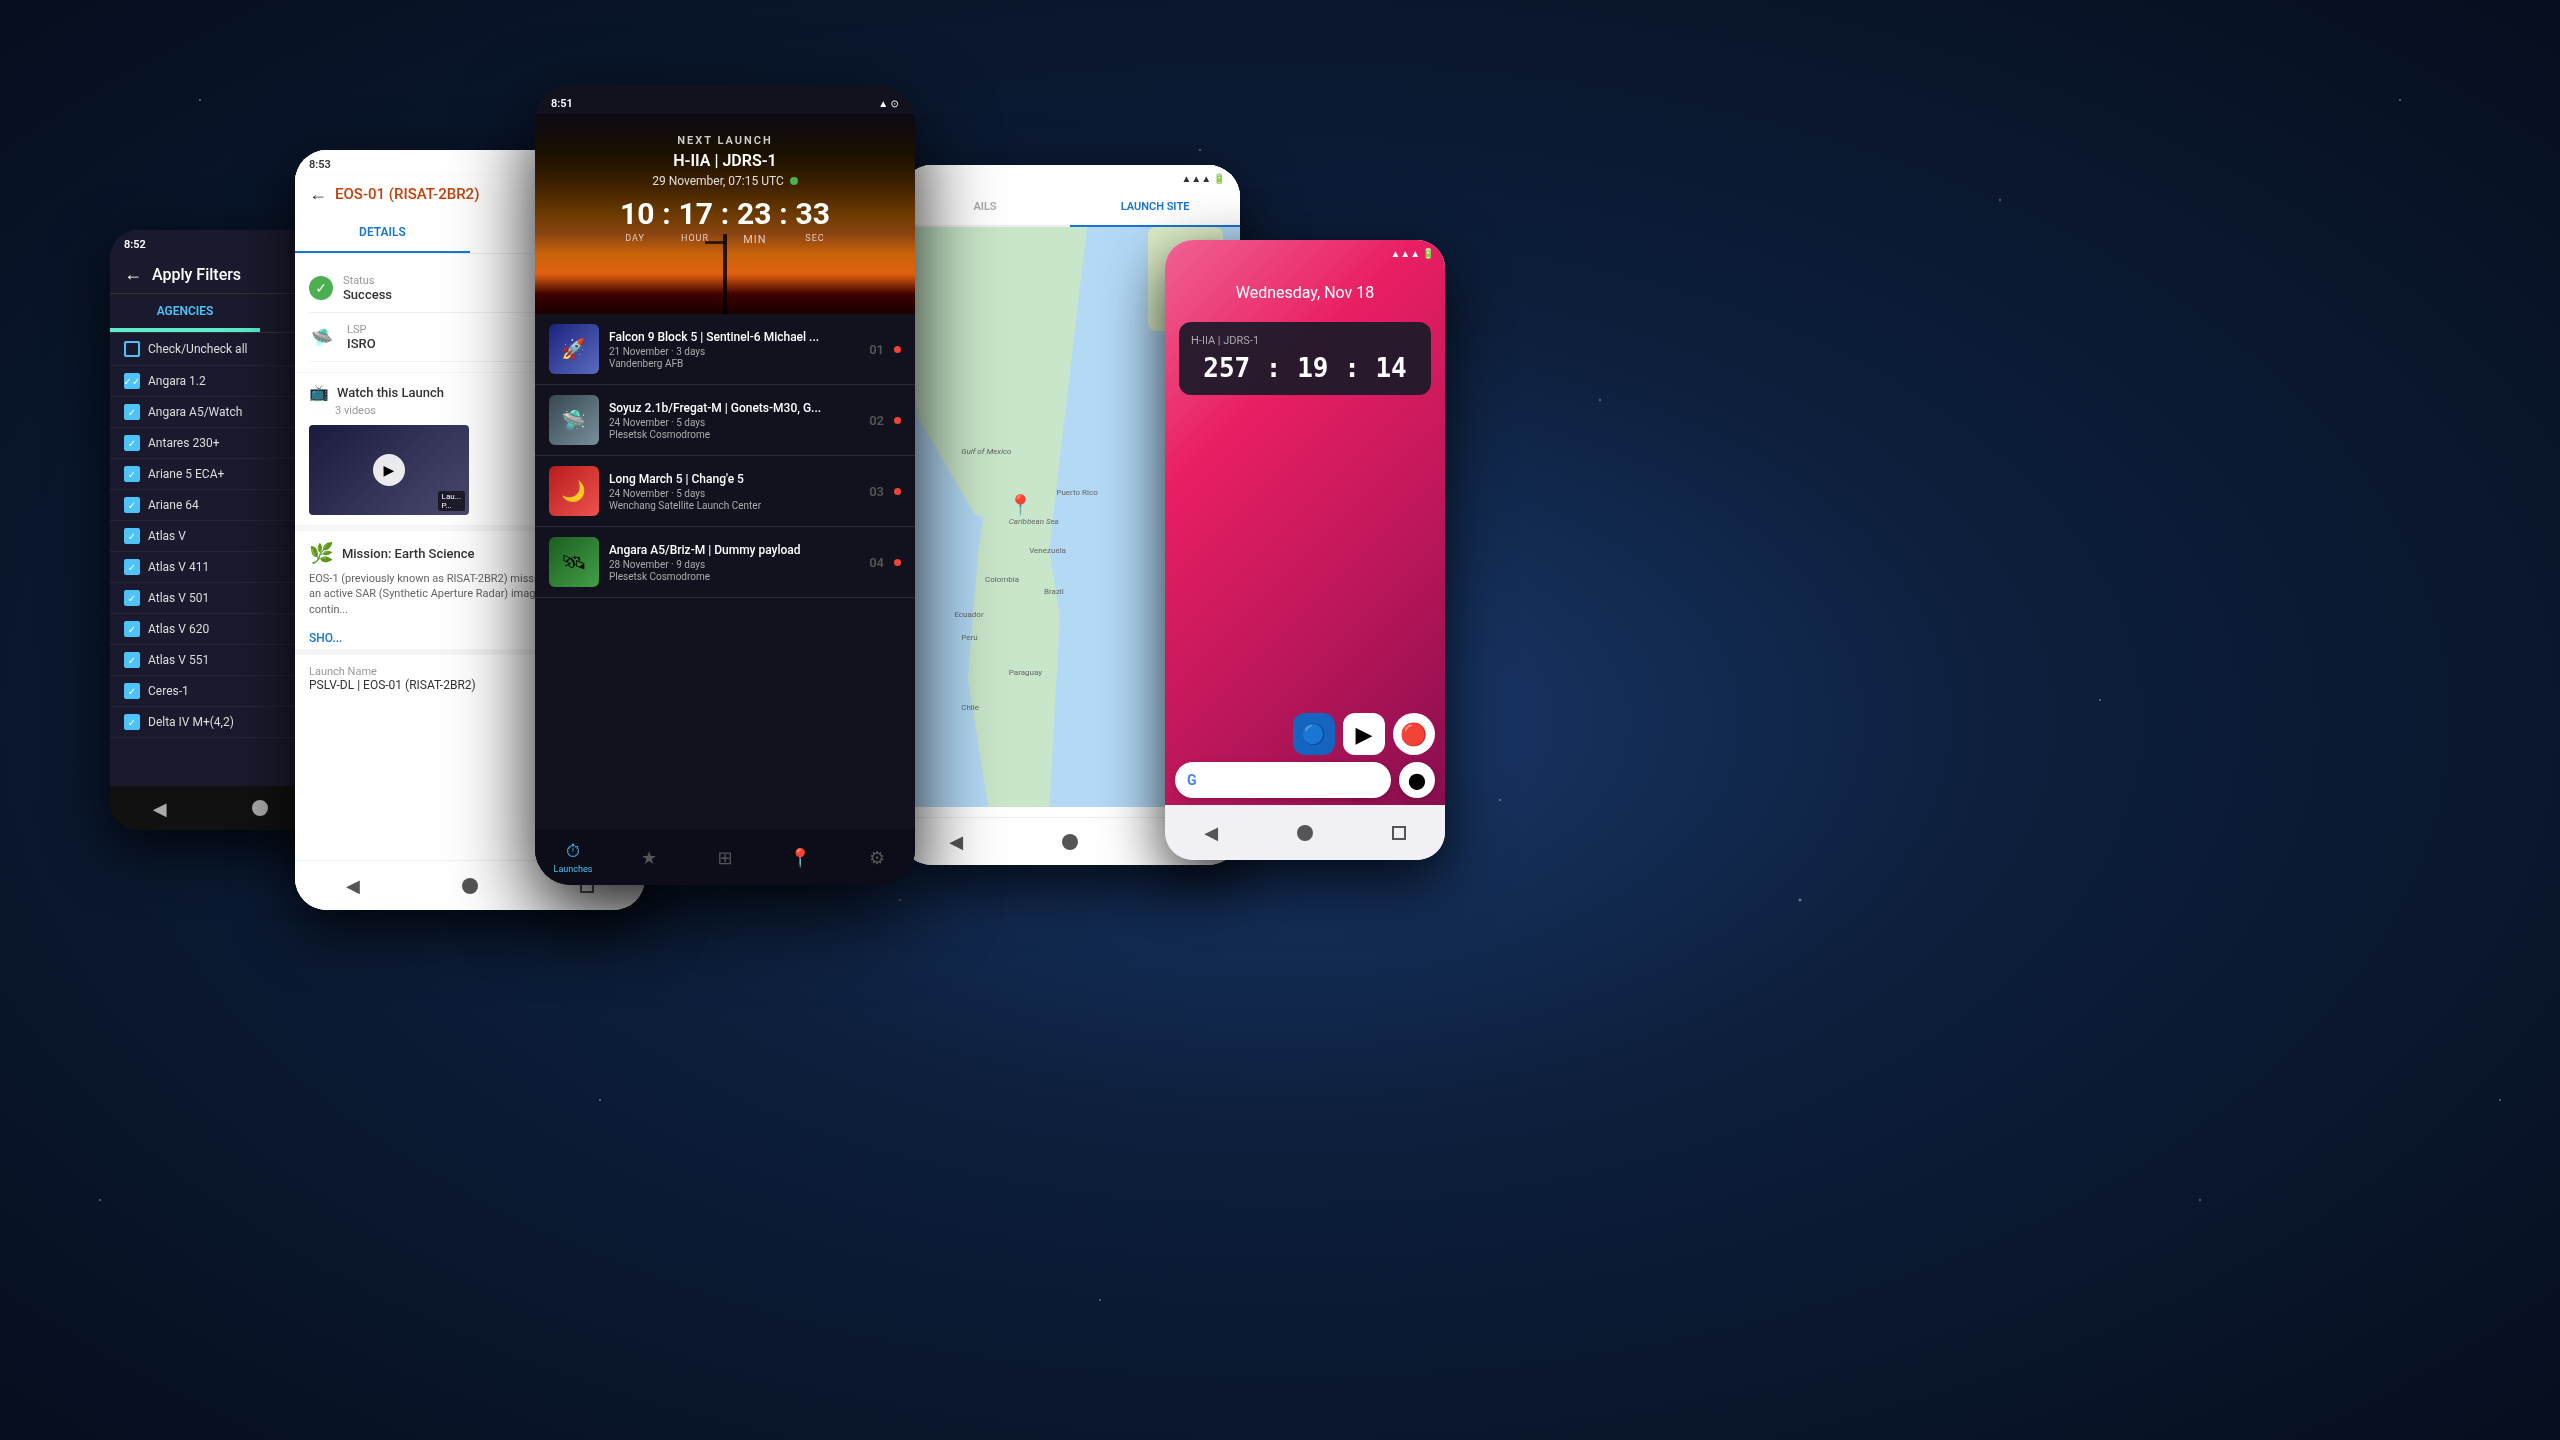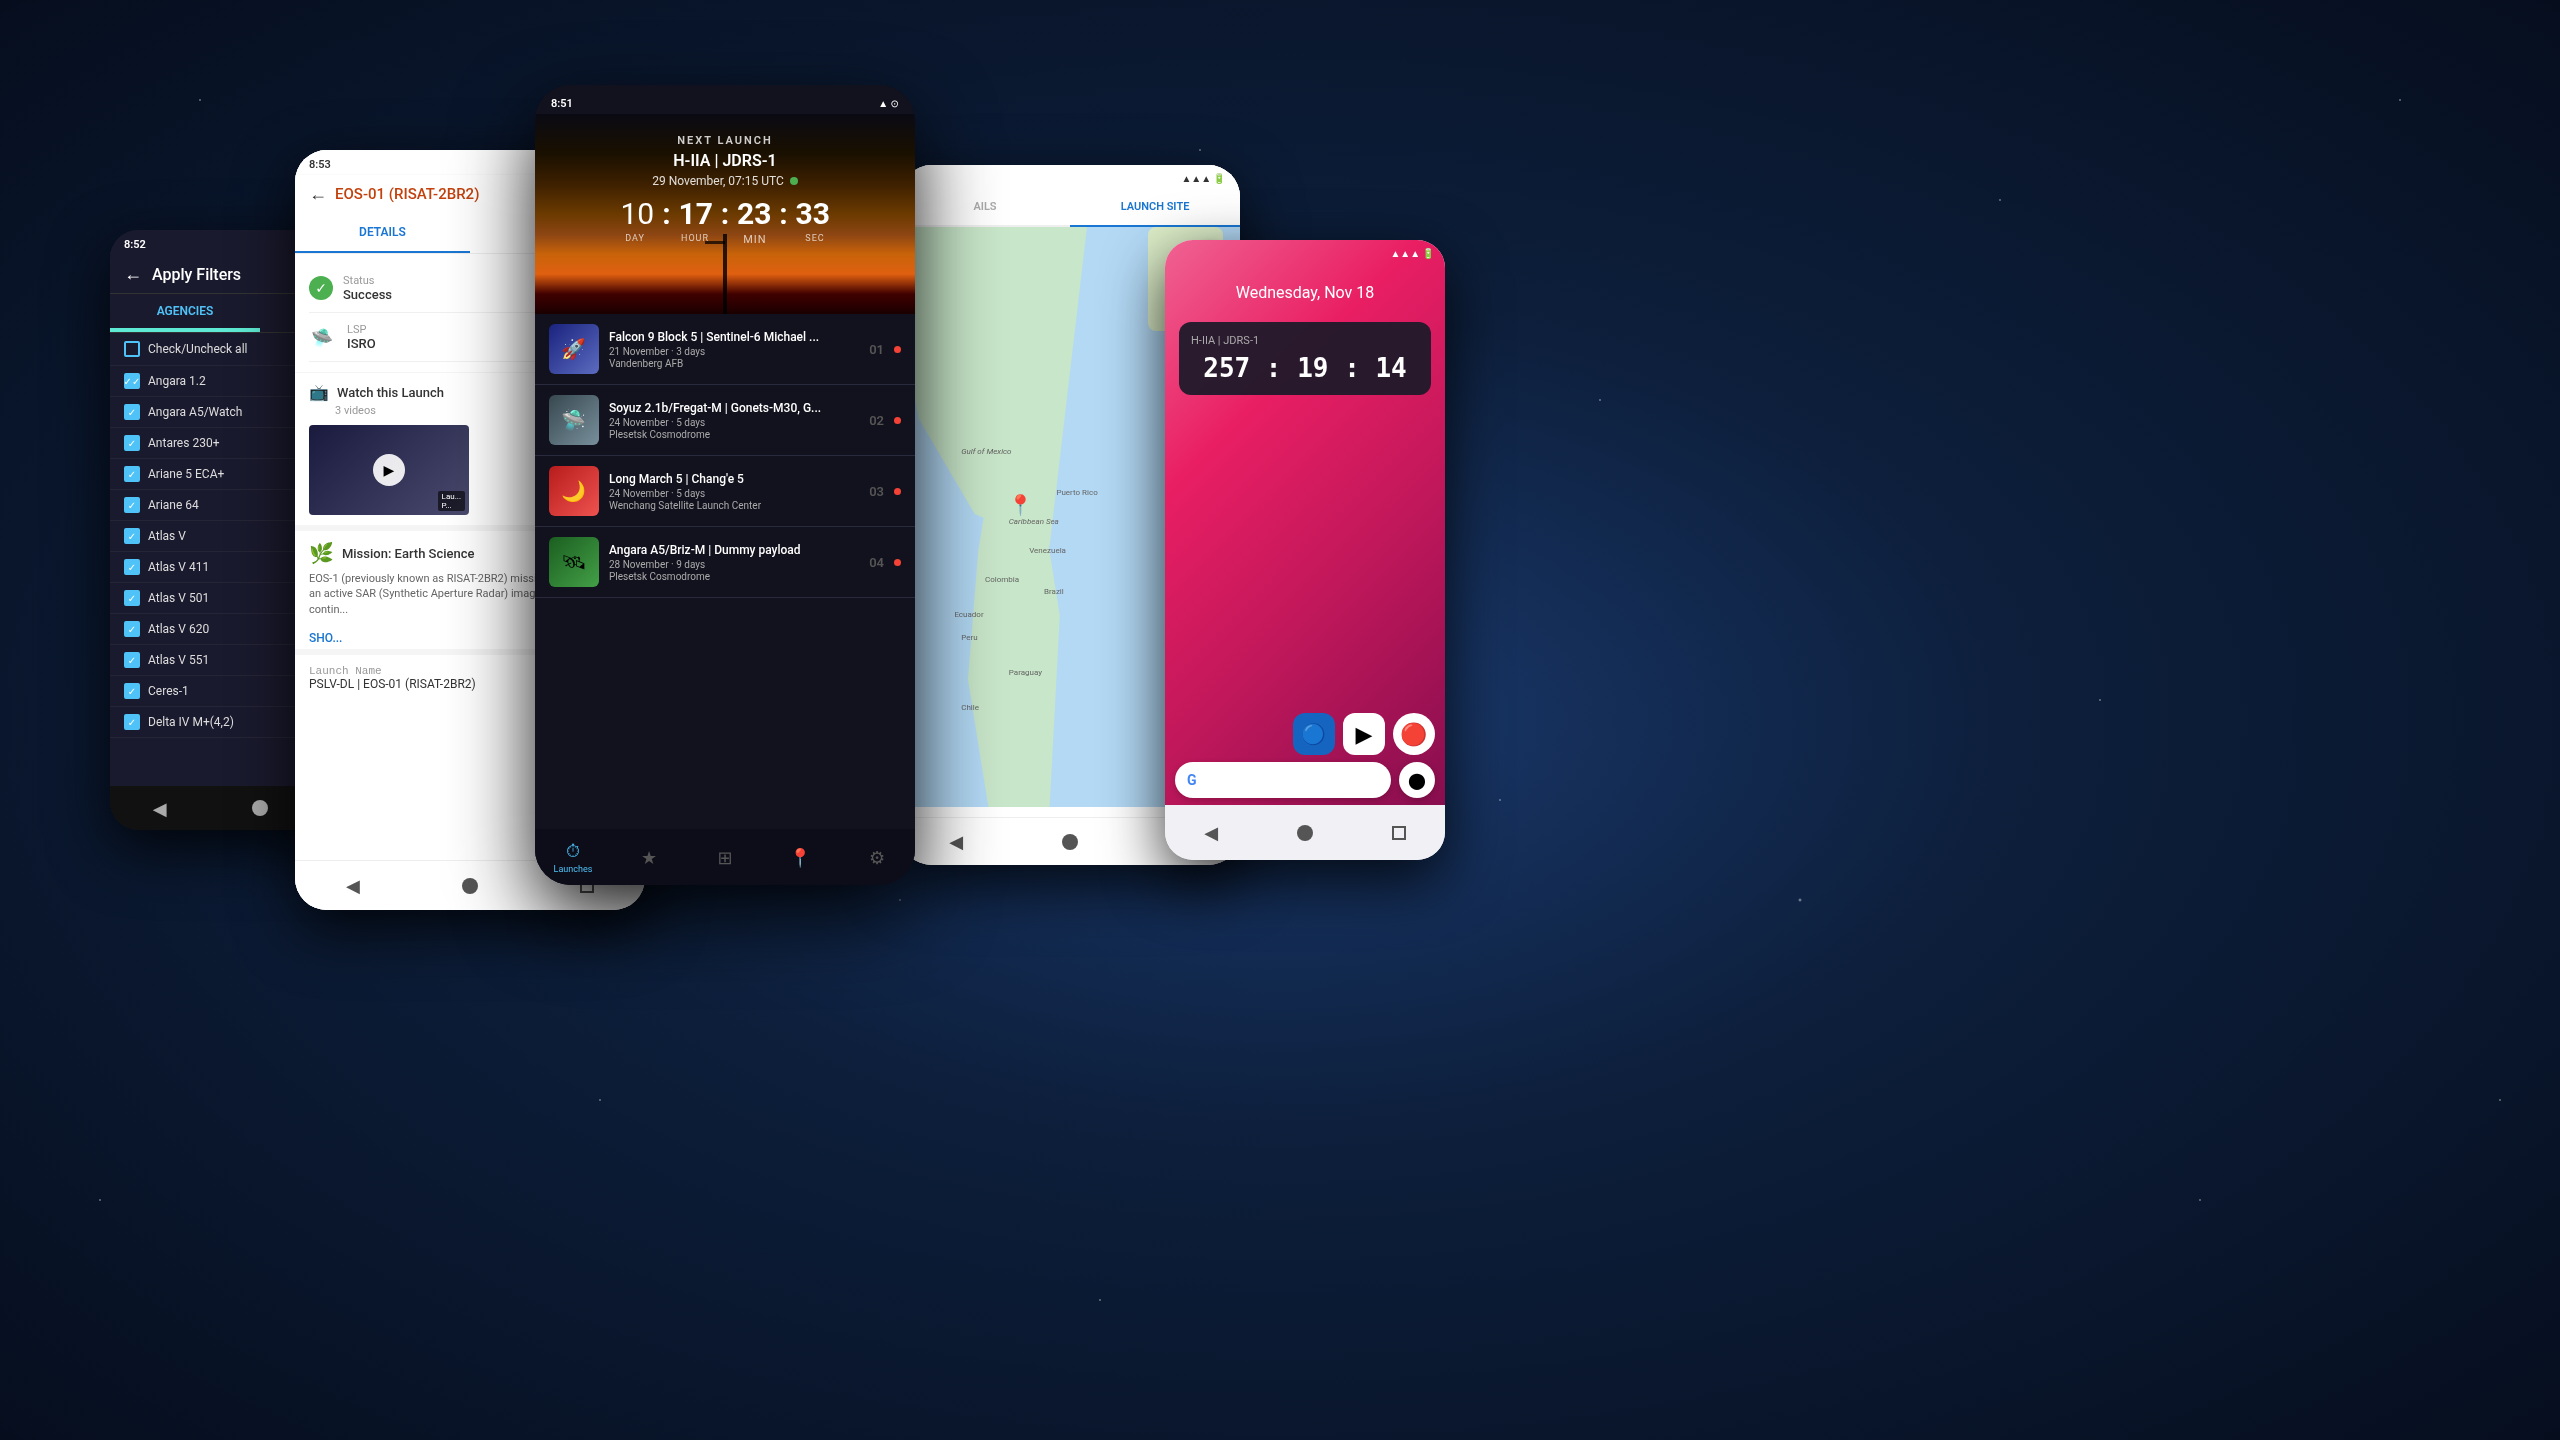--- a/index.html
+++ b/index.html
@@ -364,21 +364,21 @@
     <div style="padding:10px 14px;background:white;border-top:6px solid #f5f5f5;">
       <div style="display:flex;align-items:center;gap:8px;margin-bottom:6px;">
         <span style="font-size:20px;">🌿</span>
         <span style="font-size:13px;color:#333;font-weight:500;">Mission: Earth Science</span>
       </div>
       <p style="font-size:11px;color:#666;line-height:1.4;">EOS-1 (previously known as RISAT-2BR2) mission of ISRO using an active SAR (Synthetic Aperture Radar) imager to provide contin...</p>
     </div>
     <div style="font-size:12px;color:#1976d2;font-weight:500;padding:4px 14px;">SHO...</div>
 
     <div style="padding:10px 14px;background:white;border-top:6px solid #f5f5f5;">
-      <div style="font-size:11px;color:#999;font-family:Liberation Mono, monospace;">Launch Name</div>
+      <div style="font-size:11px;color:#999;">Launch Name</div>
       <div style="font-size:12px;color:#333;">PSLV-DL | EOS-01 (RISAT-2BR2)</div>
     </div>
 
     <div style="position:absolute;bottom:0;left:0;right:0;background:white;height:50px;display:flex;align-items:center;justify-content:space-around;border-top:1px solid #eee;">
       <span style="font-size:18px;color:#555;">◀</span>
       <span style="width:16px;height:16px;border-radius:50%;background:#555;display:inline-block;"></span>
       <span style="width:14px;height:14px;border:2px solid #555;display:inline-block;"></span>
     </div>
   </div>
 </div>
@@ -401,21 +401,21 @@
       <div style="position:absolute;bottom:70px;left:calc(50% - 20px);width:20px;height:3px;background:rgba(0,0,0,0.7);"></div>
       <div style="position:relative;display:flex;flex-direction:column;align-items:center;padding-top:20px;">
         <span style="font-size:11px;color:rgba(255,255,255,0.8);letter-spacing:2px;font-weight:600;margin-bottom:4px;">NEXT LAUNCH</span>
         <span style="font-size:16px;color:white;font-weight:600;margin-bottom:4px;">H-IIA | JDRS-1</span>
         <div style="display:flex;align-items:center;gap:6px;margin-bottom:8px;">
           <span style="font-size:12px;color:rgba(255,255,255,0.85);">29 November, 07:15 UTC</span>
           <div style="width:8px;height:8px;background:#4caf50;border-radius:50%;"></div>
         </div>
 
         <div style="display:flex;align-items:center;gap:2px;">
-          <span style="font-size:30px;color:white;font-weight:400;min-width:46px;text-align:center;">10</span>
+          <span style="font-size:30px;color:white;font-weight:700;min-width:46px;text-align:center;">10</span>
           <span style="font-size:30px;color:white;font-weight:700;">:</span>
           <span style="font-size:30px;color:white;font-weight:700;min-width:46px;text-align:center;">17</span>
           <span style="font-size:30px;color:white;font-weight:700;">:</span>
           <span style="font-size:30px;color:white;font-weight:700;min-width:46px;text-align:center;">23</span>
           <span style="font-size:30px;color:white;font-weight:700;">:</span>
           <span style="font-size:30px;color:white;font-weight:700;min-width:46px;text-align:center;">33</span>
         </div>
 
         <div style="display:flex;gap:2px;margin-top:2px;">
           <span style="font-size:9px;color:rgba(255,255,255,0.7);min-width:46px;text-align:center;letter-spacing:1px;">DAY</span>

